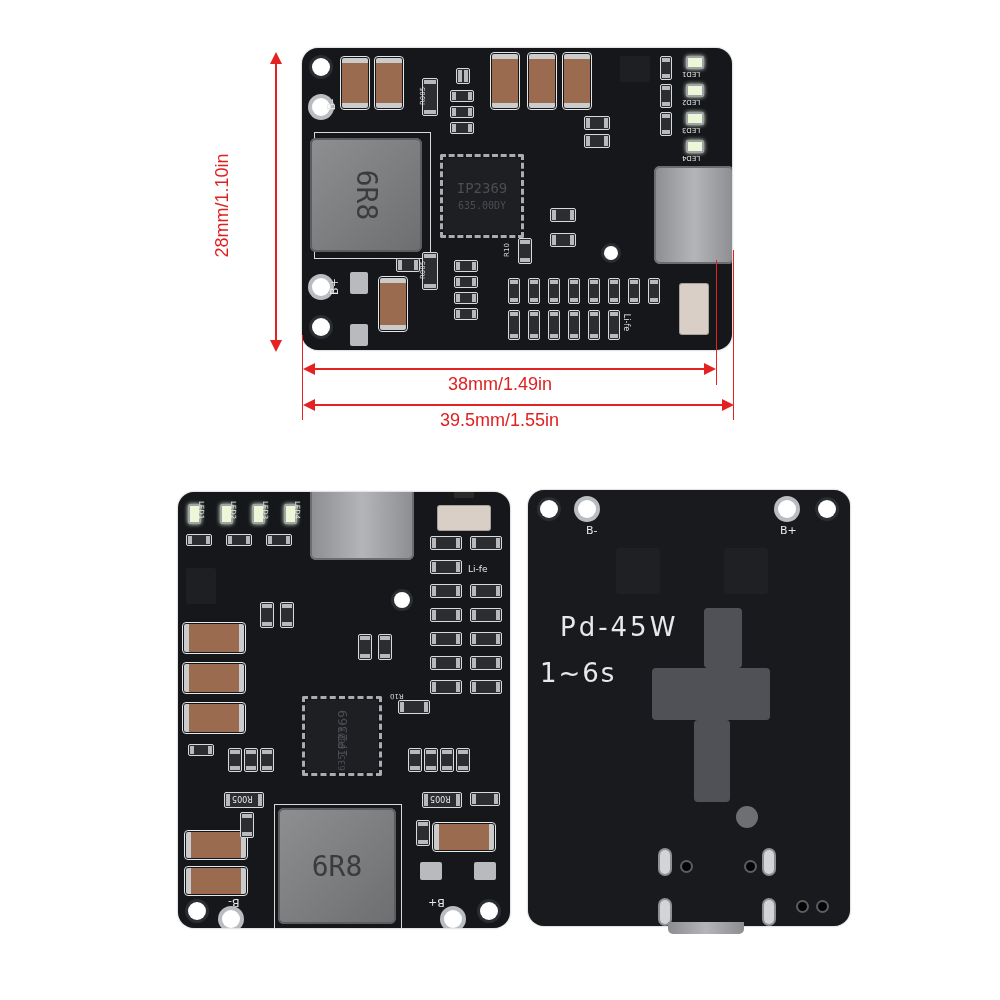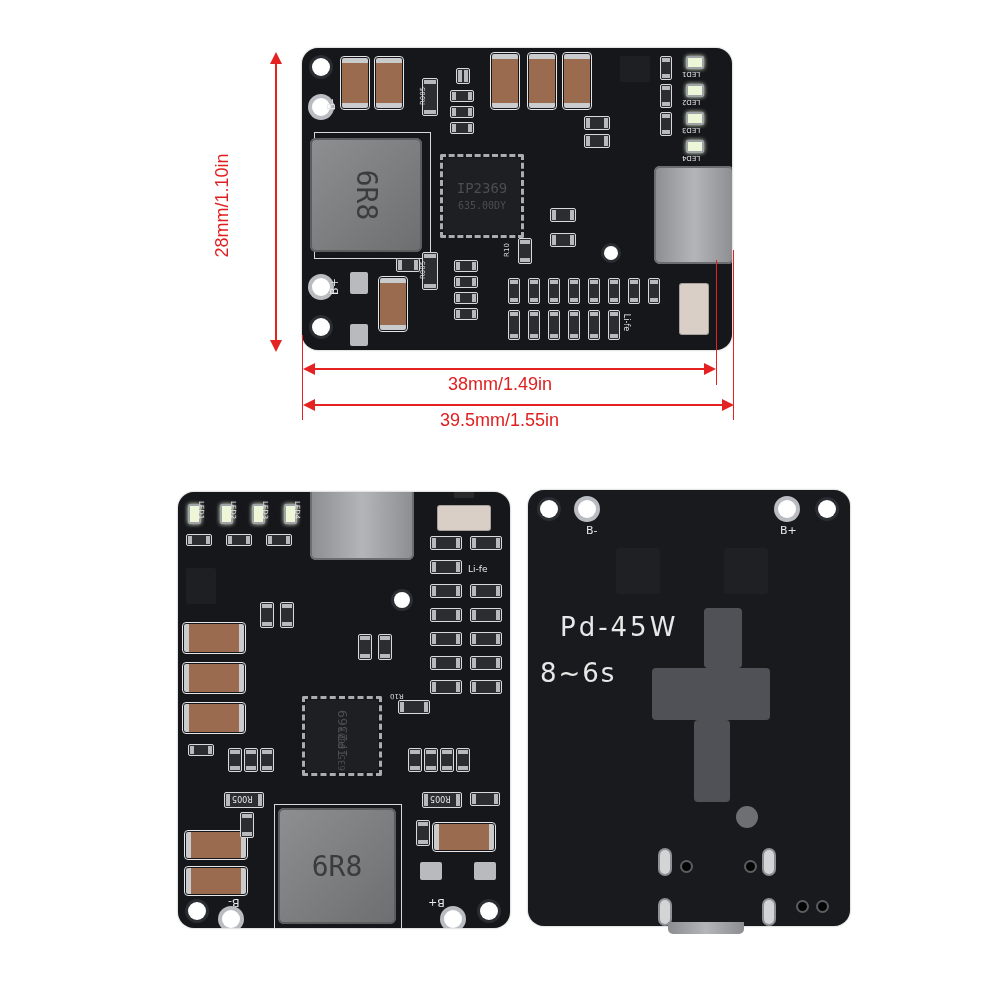--- a/index.html
+++ b/index.html
@@ -241,21 +241,21 @@
   <div class="pad-hole" style="left:50px;top:10px;"></div>
   <div class="pad-hole" style="left:250px;top:10px;"></div>
   <div class="hole" style="left:290px;top:10px;"></div>
   <div class="silk" style="left:58px;top:34px;font-size:11px;">B-</div>
   <div class="silk" style="left:252px;top:34px;font-size:11px;">B+</div>
 
   <div class="copper" style="left:88px;top:58px;width:44px;height:46px;background:#202226;"></div>
   <div class="copper" style="left:196px;top:58px;width:44px;height:46px;background:#202226;"></div>
 
   <div class="silk" style="left:32px;top:122px;font-size:26px;letter-spacing:3px;font-family:'DejaVu Sans',sans-serif;">Pd-45W</div>
-  <div class="silk" style="left:12px;top:168px;font-size:26px;letter-spacing:2px;font-family:'DejaVu Sans',sans-serif;">8~6s</div>
+  <div class="silk" style="left:12px;top:168px;font-size:26px;letter-spacing:2px;font-family:'DejaVu Sans',sans-serif;">1~6s</div>
 
   <div class="copper" style="left:176px;top:118px;width:38px;height:60px;"></div>
   <div class="copper" style="left:124px;top:178px;width:118px;height:52px;"></div>
   <div class="copper" style="left:166px;top:230px;width:36px;height:82px;"></div>
   <div class="abs" style="left:208px;top:316px;width:22px;height:22px;border-radius:50%;background:#6d6f73;"></div>
 
   <div class="slot" style="left:132px;top:360px;"></div>
   <div class="slot" style="left:236px;top:360px;"></div>
   <div class="slot" style="left:132px;top:410px;"></div>
   <div class="slot" style="left:236px;top:410px;"></div>

